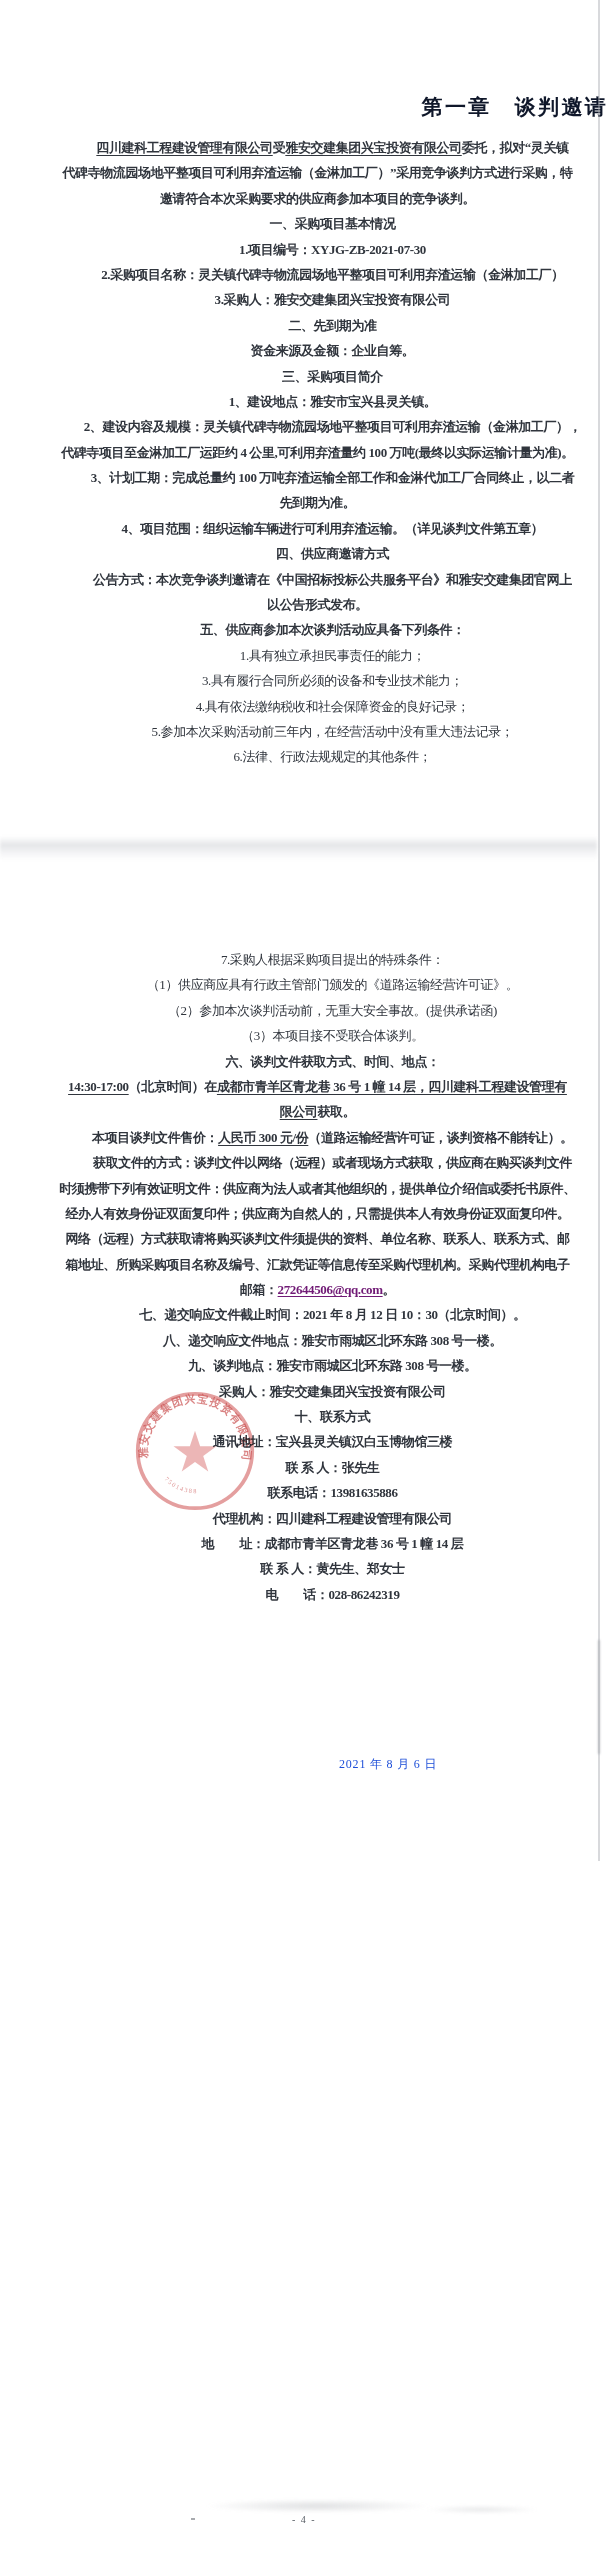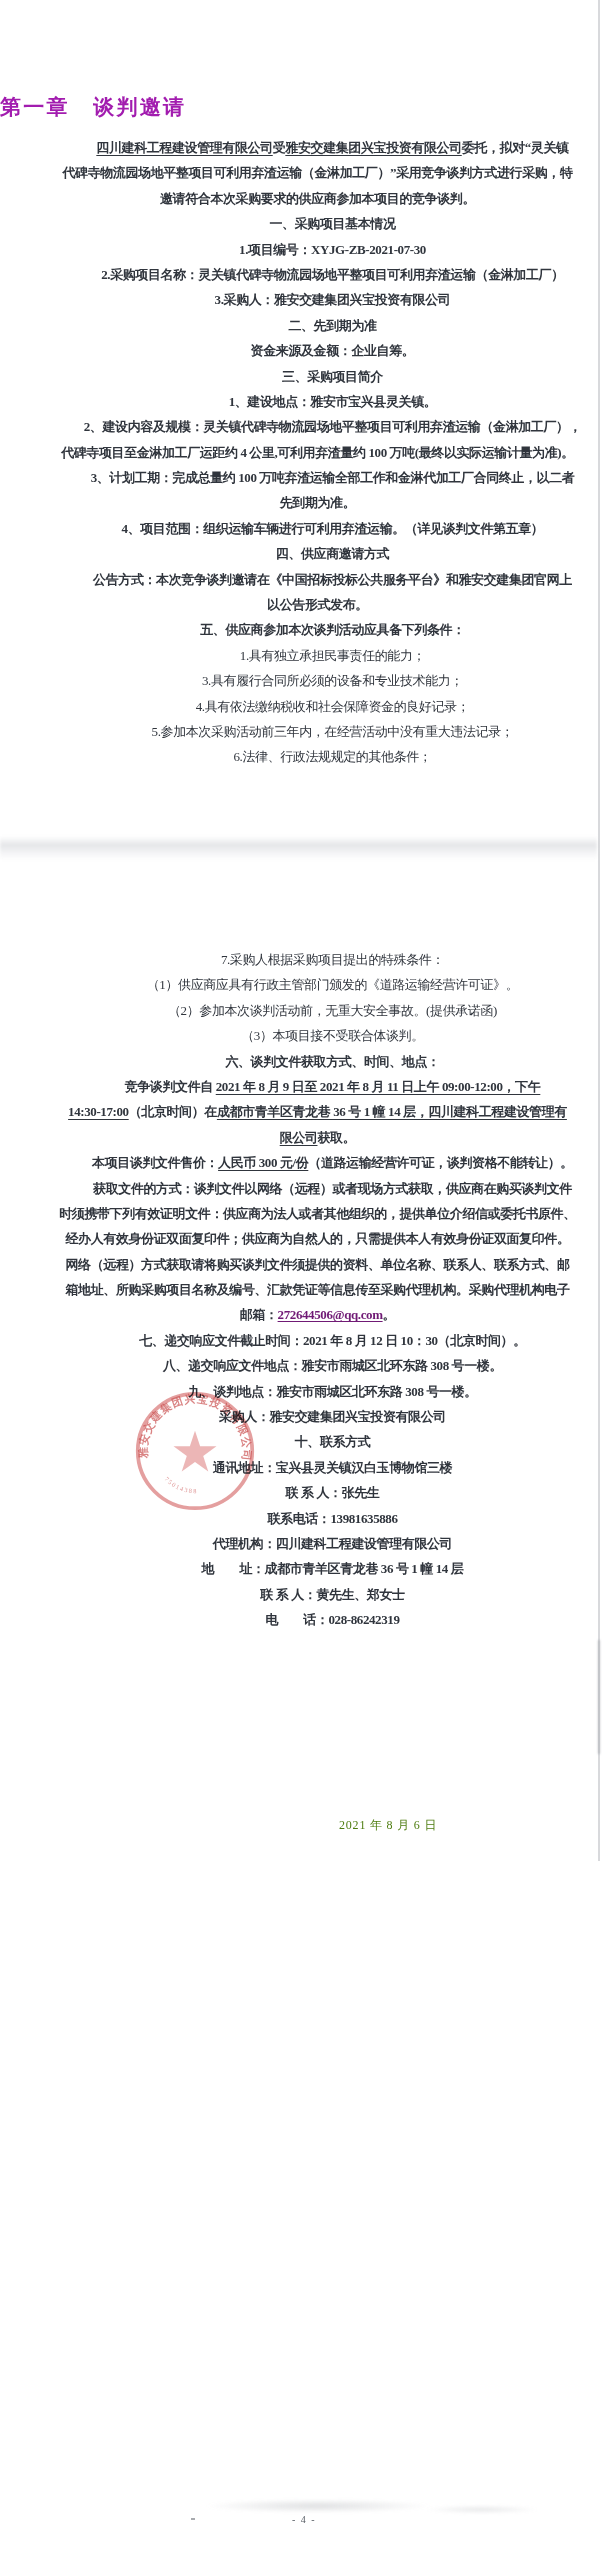--- a/index.html
+++ b/index.html
@@ -4,22 +4,22 @@
 <style>
   html,body{margin:0;padding:0;}
   body{
     width:608px;height:2576px;position:relative;background:#ffffff;
     font-family:"Liberation Serif","DejaVu Serif",serif;
     overflow:hidden;
   }
   .sheet{position:absolute;inset:0;}
   .title{
     position:absolute;top:94px;left:0;width:608px;margin:0;
-    text-align:left;font-size:21px;line-height:26px;font-weight:bold;
-    letter-spacing:2.3px;color:#a21caf;
+    text-align:right;font-size:21px;line-height:26px;font-weight:bold;
+    letter-spacing:2.3px;color:#0f172a;
   }
   .flow{position:absolute;left:47px;width:541px;text-align:center;}
   .p1{top:135px;}
   .p2{top:947px;}
   .ln{
     height:25.4px;line-height:25.4px;white-space:pre;
     font-size:13px;letter-spacing:-0.4px;color:#30353d;
   }
   .b{font-weight:bold;}
   .ind{padding-left:30px;}
@@ -48,22 +48,22 @@
   .smudge-b{
     position:absolute;left:425px;top:2505px;width:114px;height:9px;
     background:radial-gradient(ellipse at center,rgba(128,132,139,0.18) 0%,rgba(128,132,139,0) 70%);
     filter:blur(1.5px);
   }
   .speck{
     position:absolute;left:191px;top:2518px;width:3.8px;height:2.3px;
     background:rgba(95,100,108,0.55);filter:blur(0.4px);
   }
   .date-line{
-    position:absolute;top:1817px;left:339px;height:16.7px;line-height:16.7px;
-    font-size:12px;letter-spacing:0.8px;color:#4d7c0f;
+    position:absolute;top:1756px;left:339px;height:16.7px;line-height:16.7px;
+    font-size:12px;letter-spacing:0.8px;color:#1d4ed8;
   }
   .footer{
     position:absolute;top:2514px;left:0;width:608px;text-align:center;
     font-size:10px;letter-spacing:1.5px;color:#565c64;
   }
   .seal{
     position:absolute;left:131px;top:1387px;width:128px;height:128px;
     mix-blend-mode:multiply;opacity:0.92;
   }
 </style>
@@ -103,21 +103,20 @@
     </div>
 
   <div class="pagebreak-band"></div>
 
   <div class="flow p2">
       <div class="ln ind"><span>7.采购人根据采购项目提出的特殊条件：</span></div>
       <div class="ln ind"><span>（1）供应商应具有行政主管部门颁发的《道路运输经营许可证》。</span></div>
       <div class="ln ind"><span>（2）参加本次谈判活动前，无重大安全事故。(提供承诺函)</span></div>
       <div class="ln ind"><span>（3）本项目接不受联合体谈判。</span></div>
       <div class="ln b ind"><span>六、谈判文件获取方式、时间、地点：</span></div>
-      <div class="ln b ind"><span>竞争谈判文件自 </span><span class="u">2021 年 8 月 9 日至 2021 年 8 月 11 日上午 09:00-12:00，下午</span></div>
       <div class="ln b"><span class="u">14:30-17:00</span><span>（北京时间）在</span><span class="u">成都市青羊区青龙巷 36 号 1 幢 14 层，四川建科工程建设管理有</span></div>
       <div class="ln b"><span class="u">限公司</span><span>获取。</span></div>
       <div class="ln b ind"><span>本项目谈判文件售价：</span><span class="u">人民币 300 元/份</span><span>（道路运输经营许可证，谈判资格不能转让）。</span></div>
       <div class="ln b ind"><span>获取文件的方式：谈判文件以网络（远程）或者现场方式获取，供应商在购买谈判文件</span></div>
       <div class="ln b"><span>时须携带下列有效证明文件：供应商为法人或者其他组织的，提供单位介绍信或委托书原件、</span></div>
       <div class="ln b"><span>经办人有效身份证双面复印件；供应商为自然人的，只需提供本人有效身份证双面复印件。</span></div>
       <div class="ln b"><span>网络（远程）方式获取请将购买谈判文件须提供的资料、单位名称、联系人、联系方式、邮</span></div>
       <div class="ln b"><span>箱地址、所购采购项目名称及编号、汇款凭证等信息传至采购代理机构。采购代理机构电子</span></div>
       <div class="ln b"><span>邮箱：</span><span class="link">272644506@qq.com</span><span>。</span></div>
       <div class="ln b ind"><span>七、递交响应文件截止时间：</span><span>2021 年 8 月 12 日 10：30（北京时间）。</span></div>

